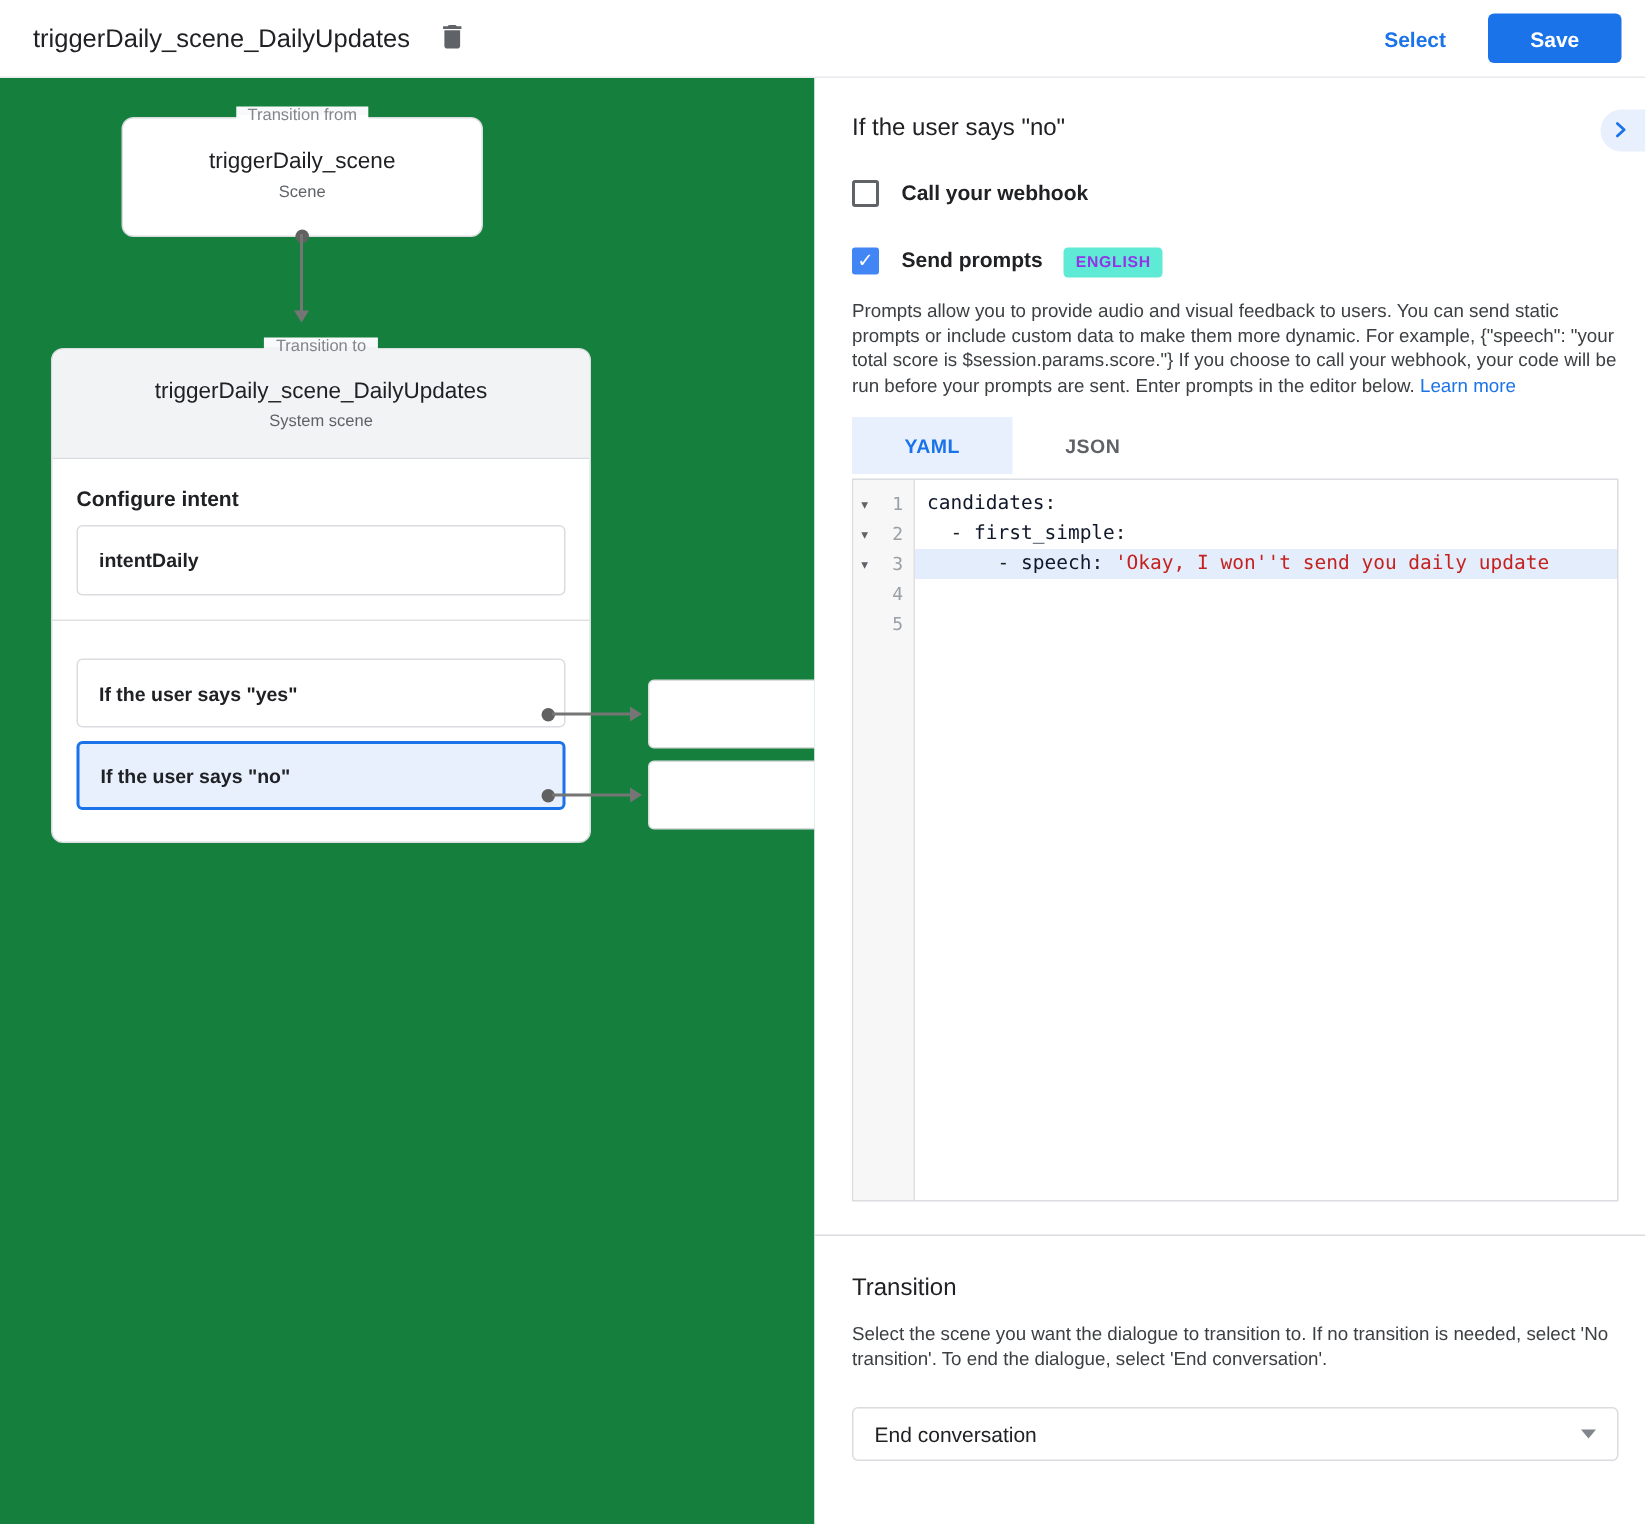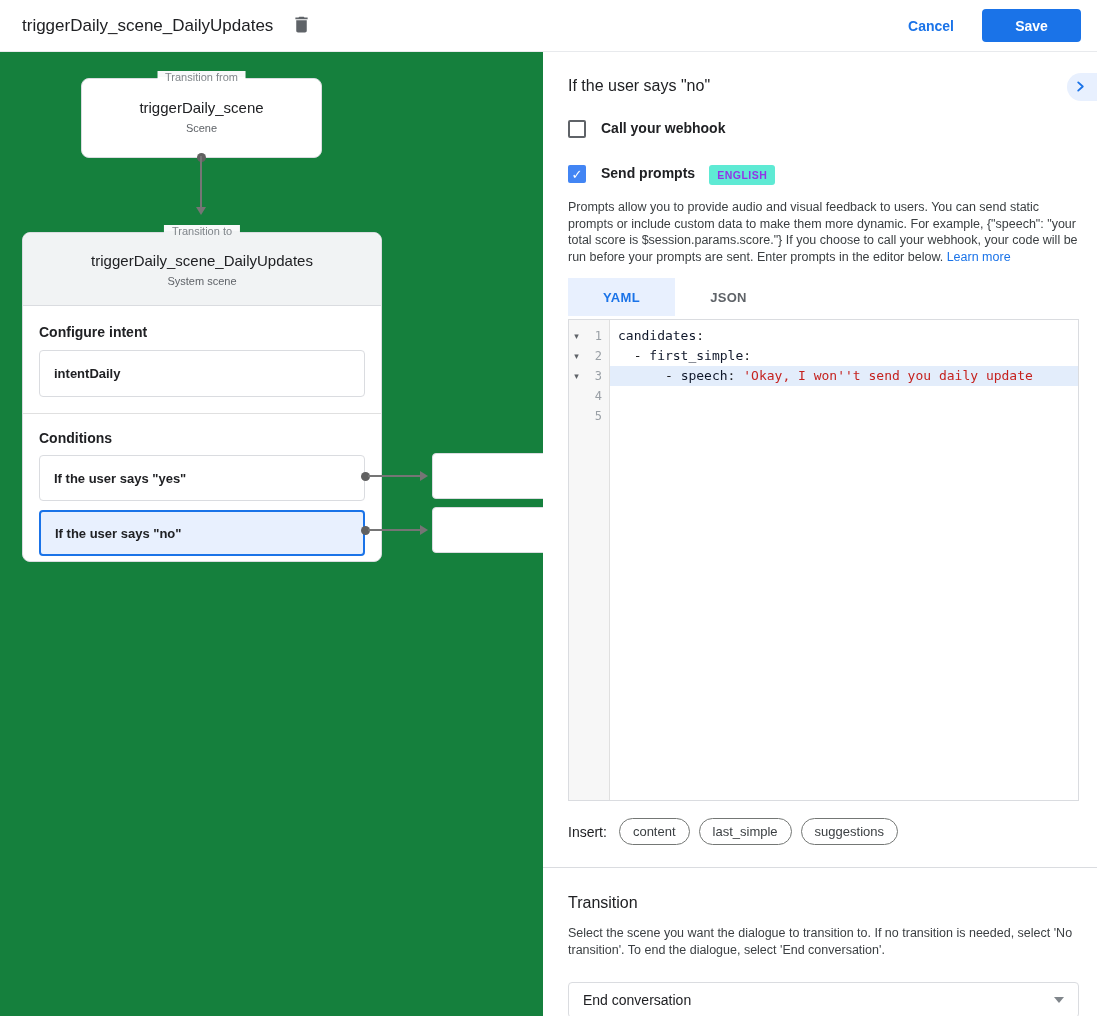--- a/index.html
+++ b/index.html
@@ -5,42 +5,42 @@
   * { box-sizing: border-box; margin: 0; padding: 0; }
   html,body { width:1097px; height:1016px; overflow:hidden; }
   body { font-family: "Liberation Sans", "DejaVu Sans", sans-serif; background:#fff; color:#202124; }
 
   
   .app-header { height:52px; display:flex; align-items:center; border-bottom:1px solid #e8eaed; padding:0 16px 0 22px; background:#fff; }
   .app-title { font-size:17px; font-weight:500; color:#202124; }
   .trash-btn { margin-left:18px; border:none; background:none; cursor:pointer; display:flex; align-items:center; }
   .header-spacer { flex:1; }
   .cancel-btn { border:none; background:none; color:#1a73e8; font-size:14px; font-weight:600; cursor:pointer; margin-right:28px; font-family:inherit; }
-  .save-btn { background:#1a73e8; color:#fff; border:none; border-radius:4px; font-size:14px; font-weight:600; width:99px; height:33px; cursor:pointer; font-family:inherit; }
+  .save-btn { background:#1a73e8; color:#fff; border:none; border-radius:4px; font-size:14px; font-weight:600; width:89px; height:33px; cursor:pointer; font-family:inherit; }
 
   
   .main { display:flex; height:964px; }
   .canvas { position:relative; width:543px; height:964px; background:#15803d; overflow:hidden; flex:none; }
   .panel { flex:1; background:#fff; position:relative; overflow:hidden; }
 
   
   .node-box { position:absolute; background:#fff; border:1px solid #dadce0; border-radius:8px; }
   .legend { position:absolute; top:-8px; left:50%; transform:translateX(-50%); font-size:11px; color:#80868b; padding:0 8px; white-space:nowrap; }
   .legend-from { background:linear-gradient(to bottom,#f8f9fa 50%,#ffffff 50%); }
   .legend-to { background:linear-gradient(to bottom,#f8f9fa 50%,#f1f3f4 50%); }
 
   .from-box { left:81px; top:26px; width:241px; height:80px; text-align:center; }
   .from-title { font-size:15px; margin-top:20px; color:#202124; }
   .from-sub { font-size:11px; color:#5f6368; margin-top:6px; }
 
   .conn-dot { position:absolute; width:9px; height:9px; border-radius:50%; background:#616161; }
   .vline { position:absolute; left:200px; top:104px; width:2px; height:52px; background:#757575; }
   .arrow-down { position:absolute; left:196px; top:155px; width:0; height:0; border-left:5px solid transparent; border-right:5px solid transparent; border-top:8px solid #757575; }
 
-  .to-card { left:22px; top:180px; width:360px; height:330px; }
+  .to-card { left:34px; top:180px; width:360px; height:330px; }
   .to-header { background:#f1f3f4; border-bottom:1px solid #dadce0; border-radius:8px 8px 0 0; text-align:center; height:73px; padding-top:19px; }
   .to-title { font-size:15px; color:#202124; }
   .to-sub { font-size:11px; color:#5f6368; margin-top:6px; }
   .card-section { padding:18px 16px 16px 16px;font-weight:bold; }
   .section-label { font-size:14px; color:#202124; }
   .intent-input { margin-top:10px; height:47px; border:1px solid #dadce0; border-radius:4px; background:#fff; display:flex; align-items:center; padding-left:14px; font-size:13px; color:#202124; cursor:text; }
   .card-divider { border:none; border-top:1px solid #e0e0e0; }
   .cond-row { position:relative; margin-top:9px; height:46px; border:1px solid #dadce0; border-radius:4px; background:#fff; display:flex; align-items:center; padding-left:14px; font-size:13px; color:#202124; cursor:pointer; }
   .cond-row.selected { border:2px solid #1a73e8; background:#e8f0fe; }
 
@@ -95,21 +95,21 @@
 <div class="app-header">
   <span class="app-title">triggerDaily_scene_DailyUpdates</span>
   <button class="trash-btn">
     <span>
       <svg width="21" height="21" viewBox="0 0 24 24" fill="#5f6368">
           <path d="M6 19c0 1.1.9 2 2 2h8c1.1 0 2-.9 2-2V7H6v12zM19 4h-3.5l-1-1h-5l-1 1H5v2h14V4z"></path>
         </svg>
     </span>
   </button>
   <span class="header-spacer"></span>
-  <button class="cancel-btn">Cancel</button>
+  <button class="cancel-btn">Select</button>
   <button class="save-btn">Save</button>
 </div>
 
 <div class="main">
 
   <div class="canvas">
 
     <div class="node-box from-box">
       <span class="legend legend-from">Transition from</span>
       <div class="from-title">triggerDaily_scene</div>
@@ -128,21 +128,20 @@
       </div>
 
       <div class="card-section">
         <div class="section-label">Configure intent</div>
         <div class="intent-input">intentDaily</div>
       </div>
 
       <hr class="card-divider">
 
       <div class="card-section" style="padding-top:16px;">
-        <div class="section-label">Conditions</div>
         <div class="cond-row">If the user says "yes"</div>
         <div class="cond-row selected">If the user says "no"</div>
       </div>
     </div>
 
     <div class="conn-dot" style="left:361px; top:419.5px;"></div>
     <div class="conn-dot" style="left:361px; top:473.5px;"></div>
 
     <div class="h-arrow" style="left:368px; top:423px; width:53px;"></div>
     <div class="arrow-right" style="left:420px; top:419px;"></div>
@@ -207,26 +206,20 @@
             </div>
           </div>
         <div class="codearea">
             <div class="code-row"><span class="tok-key">candidates</span><span class="tok-plain">:</span></div>
             <div class="code-row"><span class="tok-plain">  - </span><span class="tok-key">first_simple</span><span class="tok-plain">:</span></div>
             <div class="code-row hl"><span class="tok-plain">      - </span><span class="tok-key">speech</span><span class="tok-plain">: </span><span class="tok-string">'Okay, I won''t send you daily update</span></div>
             <div class="code-row"></div>
           </div>
       </div>
 
-      <div class="insert-row">
-        <span class="insert-label">Insert:</span>
-        <button class="chip">content</button>
-        <button class="chip">last_simple</button>
-        <button class="chip">suggestions</button>
-      </div>
     </div>
 
     <hr class="panel-divider">
 
     <div class="panel-section">
       <div class="transition-title">Transition</div>
       <div class="transition-desc">Select the scene you want the dialogue to transition to. If no transition is needed, select 'No transition'. To end the dialogue, select 'End conversation'.</div>
       <div class="select-box">
         <span>End conversation</span>
         <span class="select-caret"></span>

